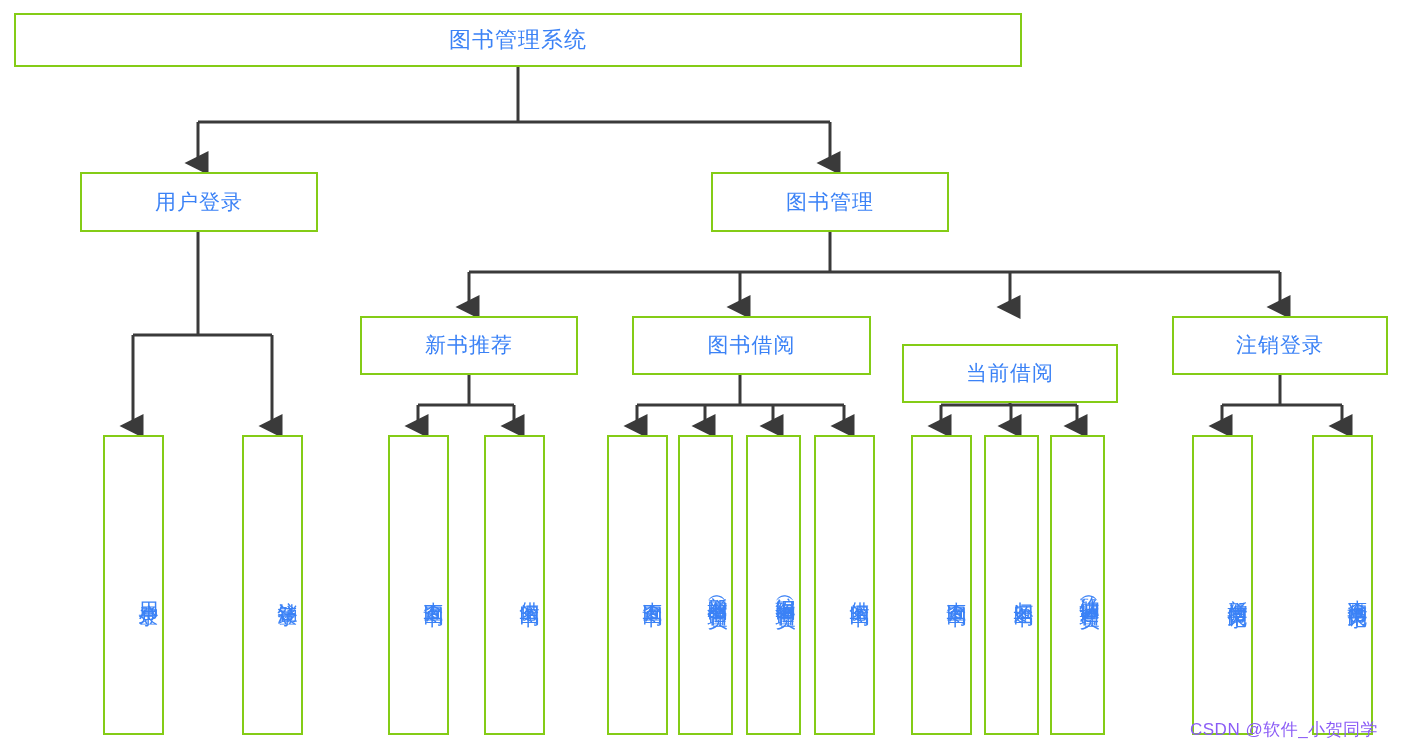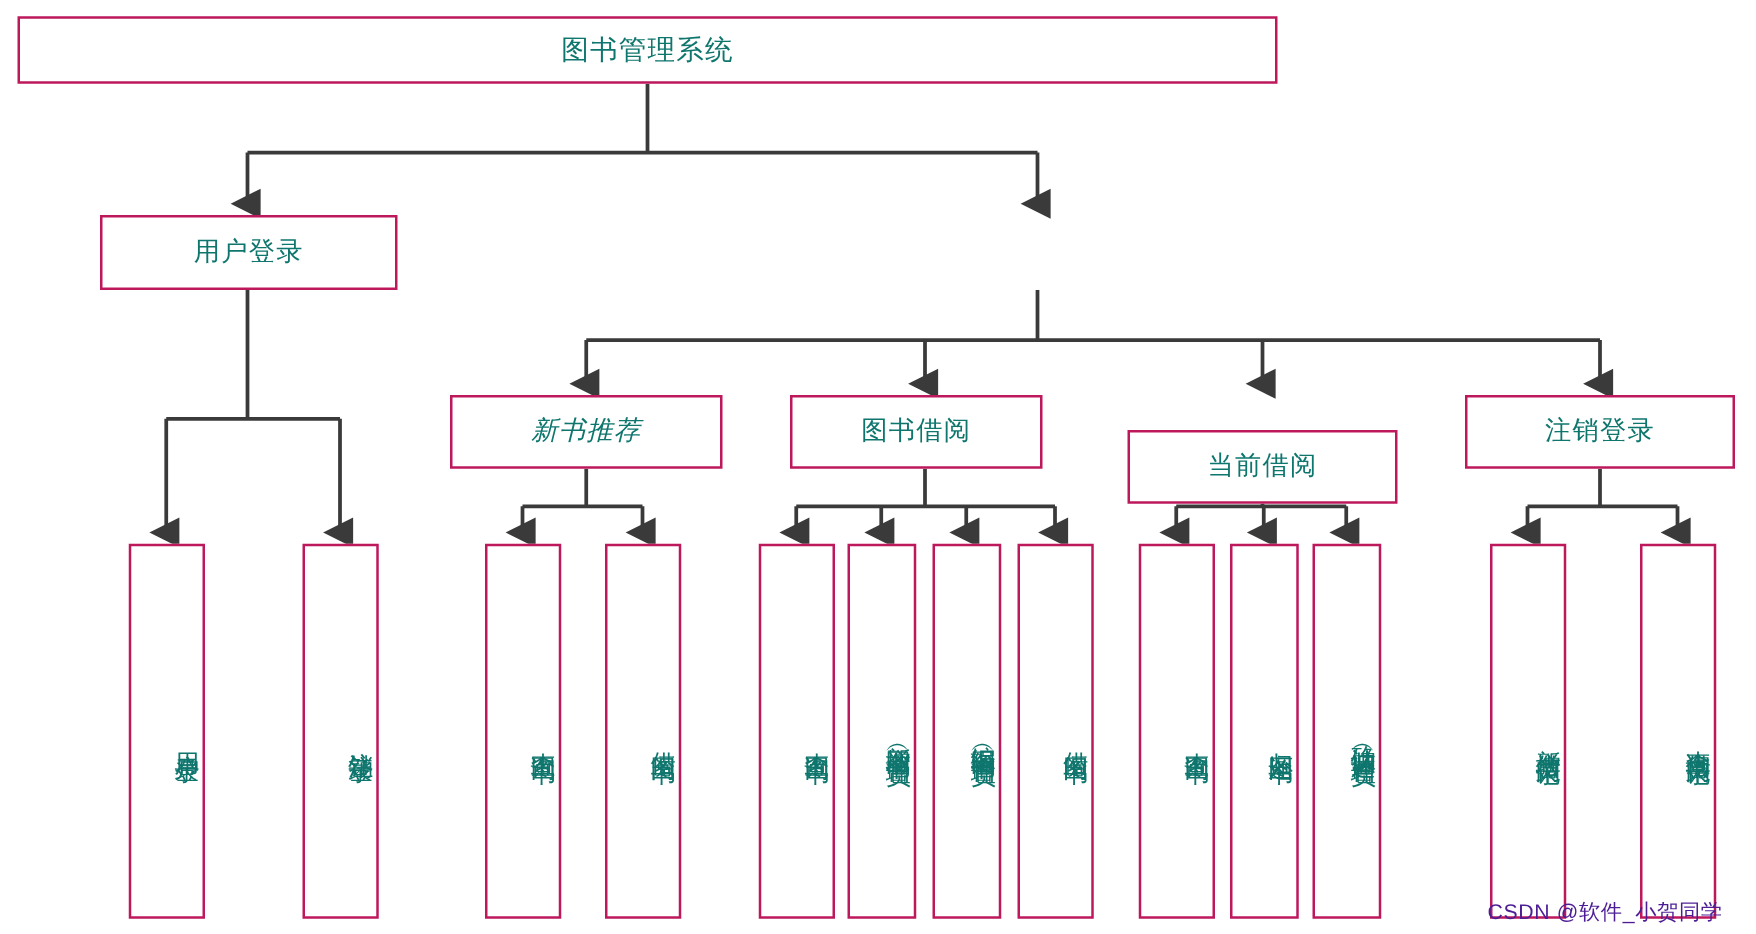--- a/index.html
+++ b/index.html
@@ -20,27 +20,27 @@
   svg#edges {
     position: absolute;
     left: 0;
     top: 0;
     width: 1405px;
     height: 747px;
   }
   .node {
     position: absolute;
     box-sizing: border-box;
-    border: 2px solid #be185d;
+    border: 2px solid #84cc16;
     background: #ffffff;
     display: flex;
     align-items: center;
     justify-content: center;
     text-align: right;
-    color: #0f766e;
+    color: #3b82f6;
   }
   .node.horiz {
     font-size: 21px;
     line-height: 1.25;
     letter-spacing: 1px;
   }
   .node.root {
     font-size: 22px;
   }
   .node.vert {
@@ -49,21 +49,21 @@
     font-size: 20px;
     line-height: 1.35;
     letter-spacing: 2px;
     padding-top: 10px;
     align-items: flex-start;
     justify-content: center;
   }
   .watermark {
     position: absolute;
     font-size: 17px;
-    color: #4c1d95;
+    color: #8b5cf6;
     white-space: nowrap;
     letter-spacing: 0.5px;
   }
 </style>
 </head>
 <body>
 
 <div id="canvas">
 
   <svg id="edges" viewBox="0 0 1405 747" xmlns="http://www.w3.org/2000/svg">
@@ -113,23 +113,24 @@
       <path d="M1280,375 L1280,405"></path>
       <path d="M1222,405 L1342,405"></path>
       <path d="M1222,405 L1222,426" marker-end="url(#arrow)"></path>
       <path d="M1342,405 L1342,426" marker-end="url(#arrow)"></path>
     </g>
   </svg>
 
   <div class="node horiz root" style="left:14px; top:13px; width:1008px; height:54px;">图书管理系统</div>
 
   <div class="node horiz" style="left:80px; top:172px; width:238px; height:60px;">用户登录</div>
+  <div class="node horiz" style="left:711px; top:172px; width:238px; height:60px;">图书管理</div>
 
-  <div class="node horiz" style="left:360px; top:316px; width:218px; height:59px;font-style:italic;">新书推荐</div>
-  <div class="node horiz" style="left:632px; top:316px; width:202px; height:59px;">图书借阅</div>
+  <div class="node horiz" style="left:360px; top:316px; width:218px; height:59px;">新书推荐</div>
+  <div class="node horiz" style="left:632px; top:316px; width:239px; height:59px;">图书借阅</div>
   <div class="node horiz" style="left:902px; top:316px; width:216px; height:59px;margin-top:28px;">当前借阅</div>
   <div class="node horiz" style="left:1172px; top:316px; width:216px; height:59px;">注销登录</div>
 
   <div class="node vert" style="left:103px; top:435px; width:61px; height:300px;">用户登录</div>
   <div class="node vert" style="left:242px; top:435px; width:61px; height:300px;">注销登录</div>
   <div class="node vert" style="left:388px; top:435px; width:61px; height:300px;">查询图书</div>
   <div class="node vert" style="left:484px; top:435px; width:61px; height:300px;">借阅图书</div>
   <div class="node vert" style="left:607px; top:435px; width:61px; height:300px;">查询图书</div>
   <div class="node vert" style="left:678px; top:435px; width:55px; height:300px;">新增图书（管理员）</div>
   <div class="node vert" style="left:746px; top:435px; width:55px; height:300px;">编辑图书（管理员）</div>

